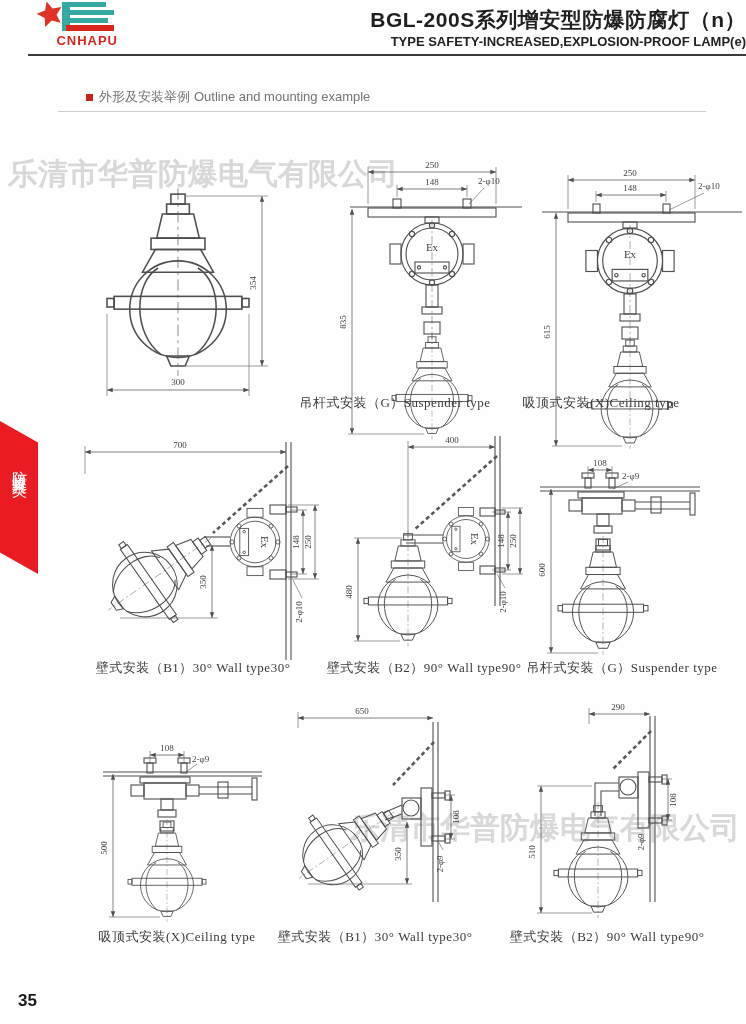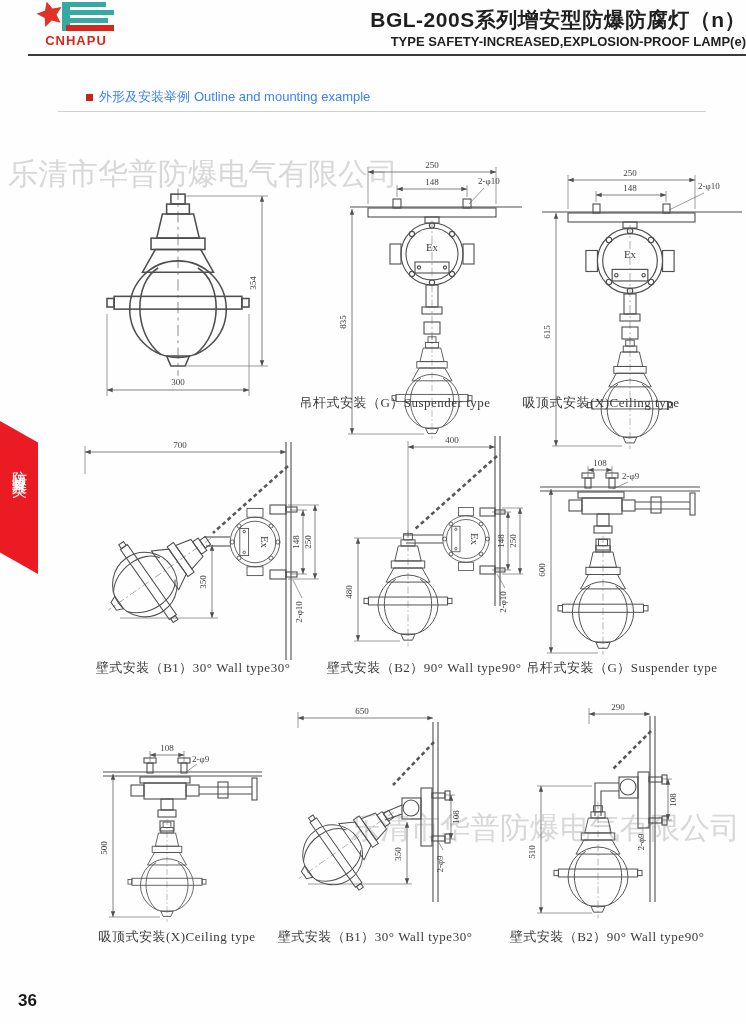--- a/index.html
+++ b/index.html
@@ -3,30 +3,30 @@
 <meta charset="utf-8">
 <style>
   html,body{margin:0;padding:0;}
   body{width:746px;height:1024px;position:relative;background:#fefefe;overflow:hidden;
        font-family:"Liberation Sans","DejaVu Sans",sans-serif;}
   .abs{position:absolute;}
   
   .title{left:96px;top:6px;width:650px;text-align:right;font-size:21px;font-weight:600;
          color:#1f1f1f;letter-spacing:.5px;}
   .subtitle{left:96px;top:34px;width:650px;text-align:right;font-size:13px;font-weight:600;color:#222;}
-  .logo-text{left:34px;top:33px;width:84px;text-align:center;font-size:13px;font-weight:bold;
+  .logo-text{left:34px;top:33px;width:84px;text-align:right;font-size:13px;font-weight:bold;
              color:#d7271d;letter-spacing:1px;}
   .header-rule{left:28px;top:54px;width:718px;height:2px;background:#3a3a3a;}
   
   .sec-bullet{left:86px;top:94px;width:7px;height:7px;background:#c8241c;}
-  .sec-text{left:99px;top:88px;font-size:13px;color:#3b82f6;}
+  .sec-text{left:99px;top:88px;font-size:13px;color:#737373;}
   .sec-text .en{margin-left:4px;}
   .sec-rule{left:58px;top:111px;width:648px;height:1px;background:#cfcfcf;}
   
-  .wm{font-size:30px;font-weight:normal;color:#d2d2d2;opacity:.85;white-space:nowrap;
+  .wm{font-size:30px;font-weight:bold;color:#d2d2d2;opacity:.85;white-space:nowrap;
       letter-spacing:0;z-index:1;}
   .wm1{left:8px;top:154px;}
   .wm2{left:350px;top:808px;}
   
   .cap{transform:translateX(-50%);white-space:nowrap;z-index:3;
        font-family:"Liberation Serif","DejaVu Serif",serif;font-size:13px;color:#3a3a3a;
        letter-spacing:.5px;}
   
   .side-tab{left:0;top:421px;width:38px;height:153px;background:#ea1b22;
             clip-path:polygon(0 0,100% 14%,100% 100%,0 86%);z-index:4;}
@@ -364,13 +364,13 @@
 <div class="abs cap" style="left:424px;top:659px;">壁式安装（B2）90° Wall type90°</div>
 <div class="abs cap" style="left:622px;top:659px;">吊杆式安装（G）Suspender type</div>
 <div class="abs cap" style="left:177px;top:928px;">吸顶式安装(X)Ceiling type</div>
 <div class="abs cap" style="left:375px;top:928px;">壁式安装（B1）30° Wall type30°</div>
 <div class="abs cap" style="left:607px;top:928px;">壁式安装（B2）90° Wall type90°</div>
 
 <div class="side-tab abs">
   <span>防爆灯具类</span>
 </div>
 
-<div class="abs page-num">36</div>
+<div class="abs page-num">35</div>
 
 </body></html>

